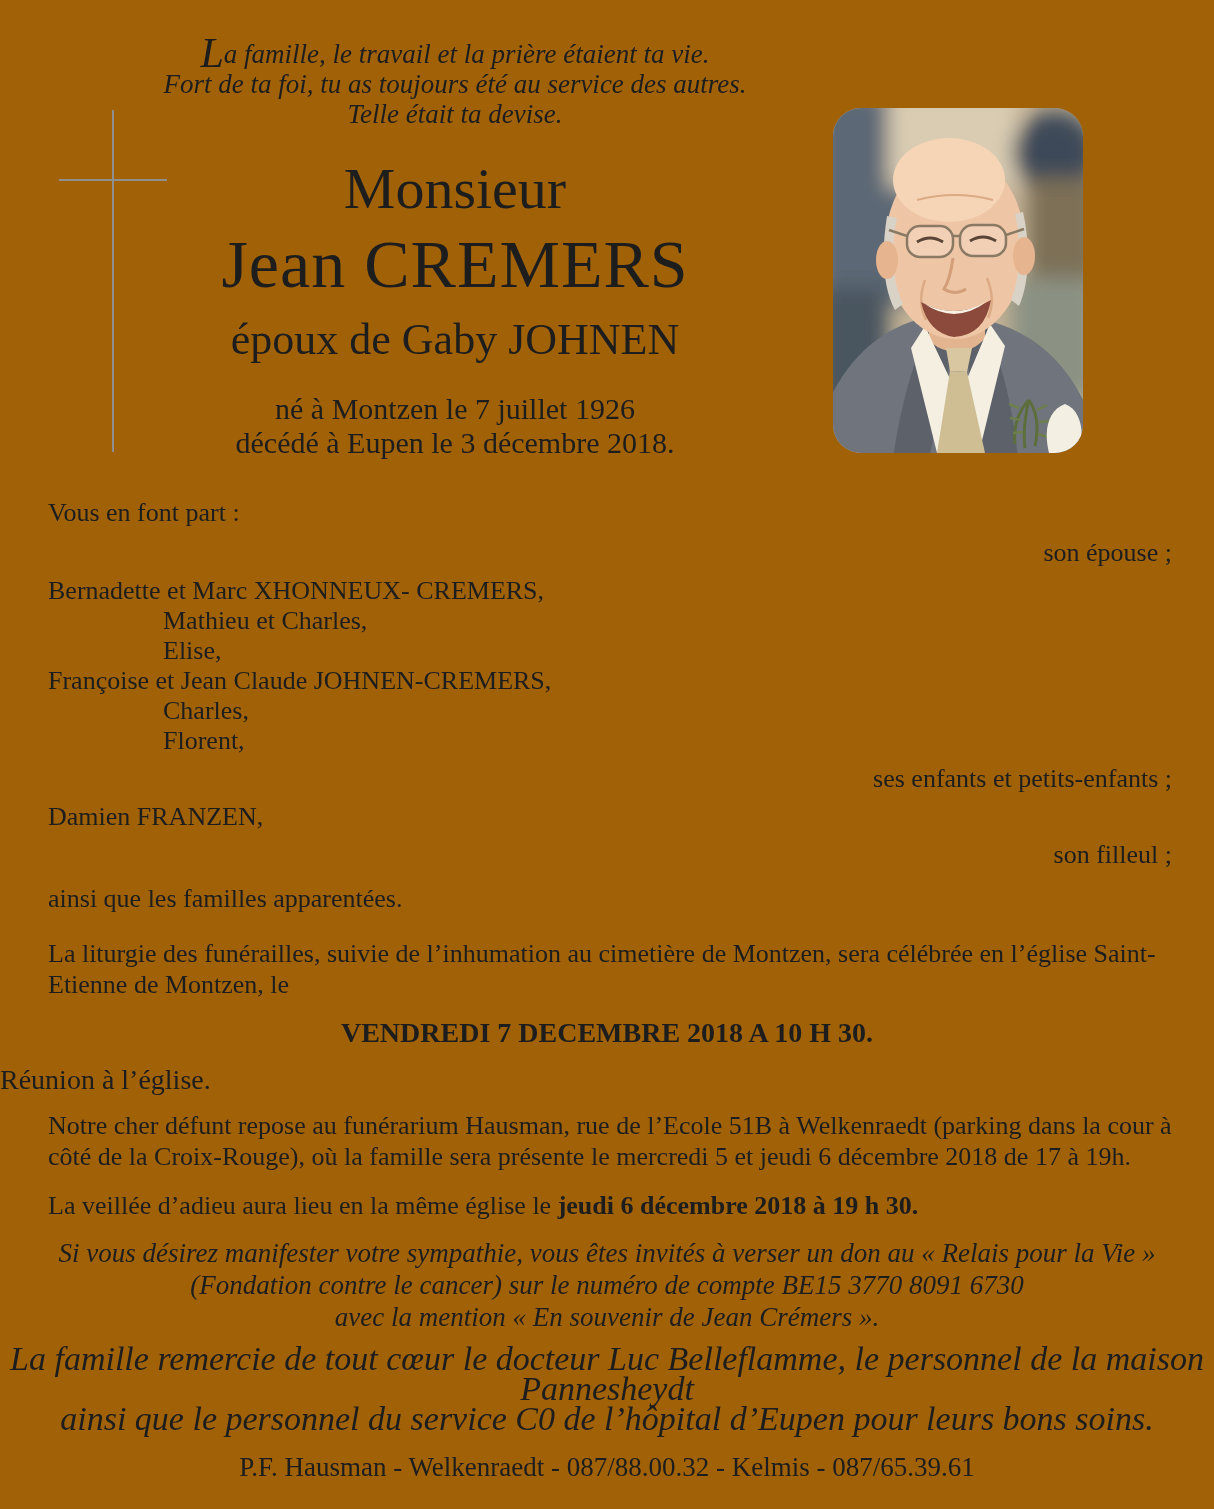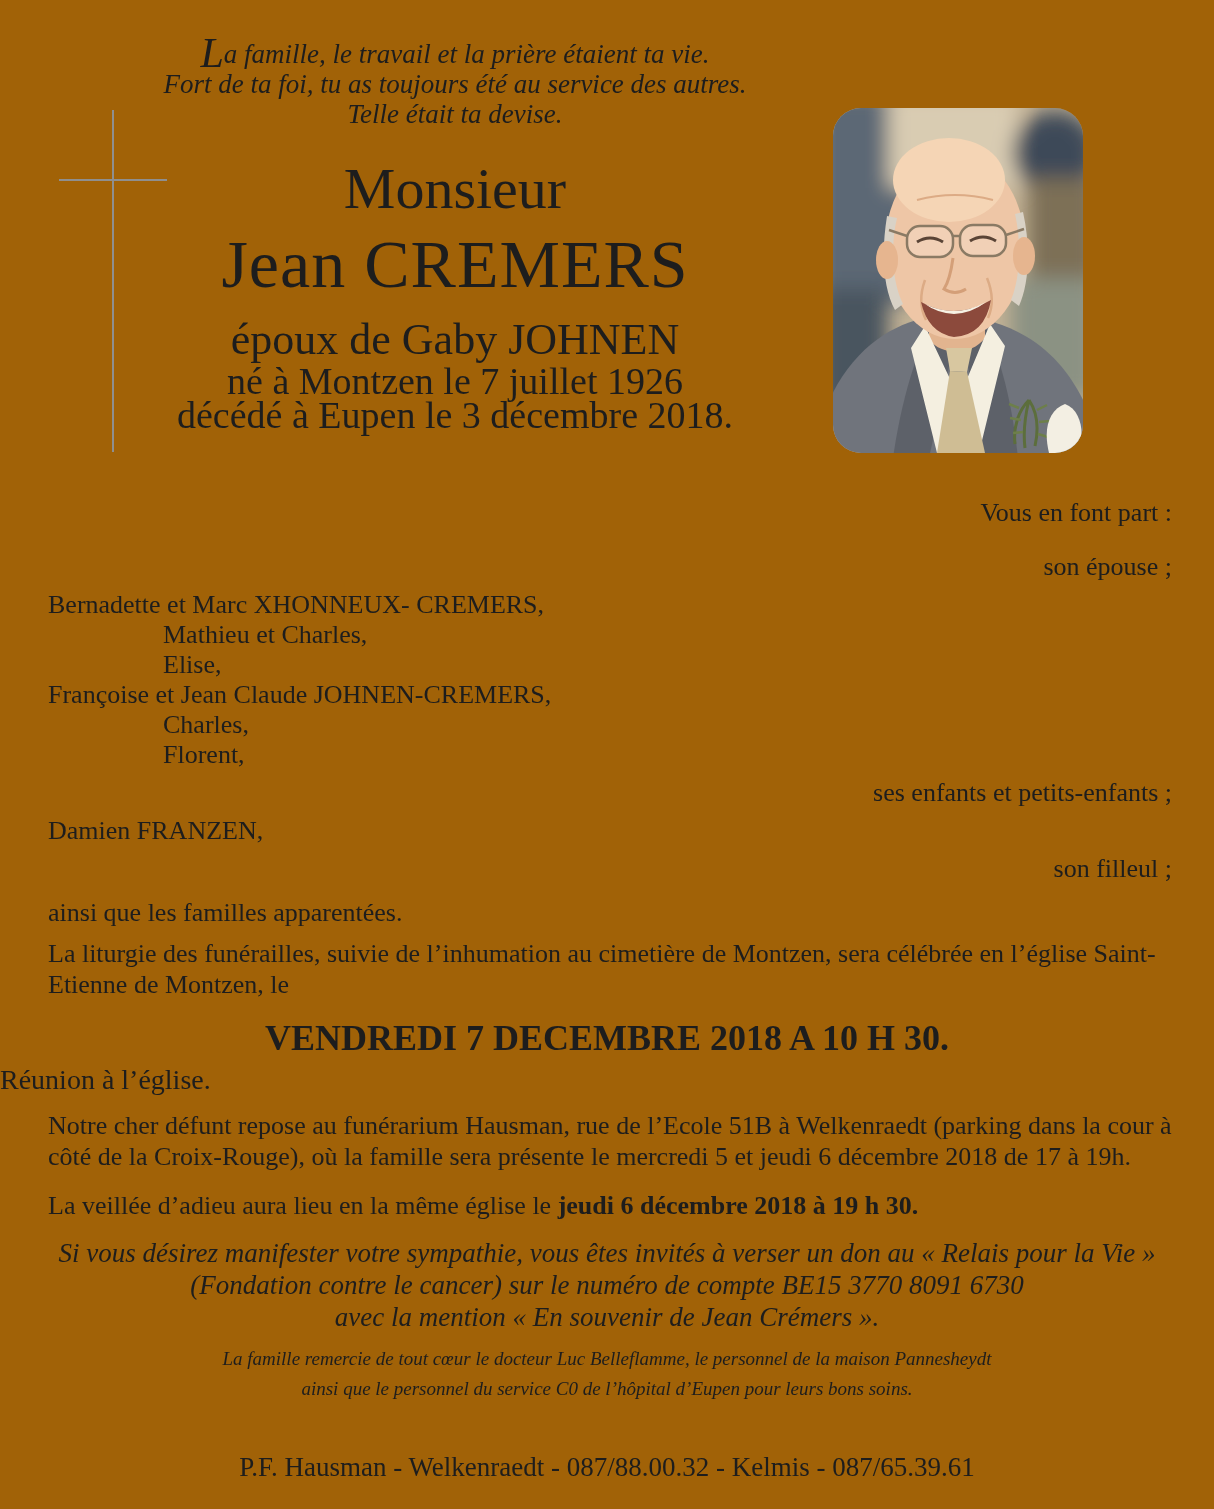--- a/index.html
+++ b/index.html
@@ -22,49 +22,49 @@
   .epigraph {
     position: absolute; top: 38px; left: 40px; width: 830px;
     text-align: center; font-style: italic; font-size: 27px; line-height: 30px;
   }
   .ep-initial { font-size: 42px; line-height: 30px; vertical-align: -4px; }
 
   
   .civility { position: absolute; top: 160px; left: 40px; width: 830px; text-align: center; font-size: 58px; line-height: 58px; }
   .deceased-name { position: absolute; top: 230px; left: 40px; width: 830px; text-align: center; font-size: 68px; line-height: 68px; letter-spacing: 1px; }
   .spouse-line { position: absolute; top: 316px; left: 40px; width: 830px; text-align: center; font-size: 44px; line-height: 48px; }
-  .dates { position: absolute; top: 364px; left: 40px; width: 830px; text-align: center; font-size: 38px; line-height: 34px; }
+  .dates { position: absolute; top: 392px; left: 40px; width: 830px; text-align: center; font-size: 30px; line-height: 34px; }
 
   
   .photo {
     position: absolute; left: 833px; top: 108px; width: 250px; height: 345px;
     border-radius: 28px; overflow: hidden;
   }
   .photo svg { display: block; }
 
   
   .family { position: absolute; top: 498px; left: 48px; width: 1124px; font-size: 26px; line-height: 30px; }
-  .family .intro { margin-bottom: 24px; text-align: right; }
+  .family .intro { margin-bottom: 10px; }
   .family .indent { padding-left: 115px; }
   .family .relation { text-align: right; margin: 8px 0; }
   .family .families { margin-top: 14px; }
 
   
   .ceremony-intro { position: absolute; top: 938px; left: 48px; width: 1124px; font-size: 26px; line-height: 31px; }
-  .ceremony-date { position: absolute; top: 1017px; left: 0; width: 1214px; text-align: center; font-size: 36px; font-weight: bold; }
+  .ceremony-date { position: absolute; top: 1017px; left: 0; width: 1214px; text-align: center; font-size: 28px; font-weight: bold; }
   .ceremony-meeting { position: absolute; top: 1064px; left: 0; width: 1214px; text-align: left; font-size: 28px; }
 
   
   .repose { position: absolute; top: 1110px; left: 48px; width: 1128px; font-size: 26px; line-height: 31px; }
   .vigil { position: absolute; top: 1190px; left: 48px; width: 1128px; font-size: 26px; line-height: 31px; }
   .vigil .bold { font-weight: bold; }
 
   
   .donation { position: absolute; top: 1237px; left: 0; width: 1214px; text-align: center; font-style: italic; font-size: 27px; line-height: 32px; }
-  .thanks { position: absolute; top: 1344px; left: 0; width: 1214px; text-align: center; font-style: italic; font-size: 19px; line-height: 30px; }
+  .thanks { position: absolute; top: 1344px; left: 0; width: 1214px; text-align: center; font-style: italic; font-size: 34px; line-height: 30px; }
 
   
   .footer { position: absolute; top: 1452px; left: 0; width: 1214px; text-align: center; font-size: 27px; }
 </style>
 </head>
 <body>
 
 <div class="page">
 
   <div>

